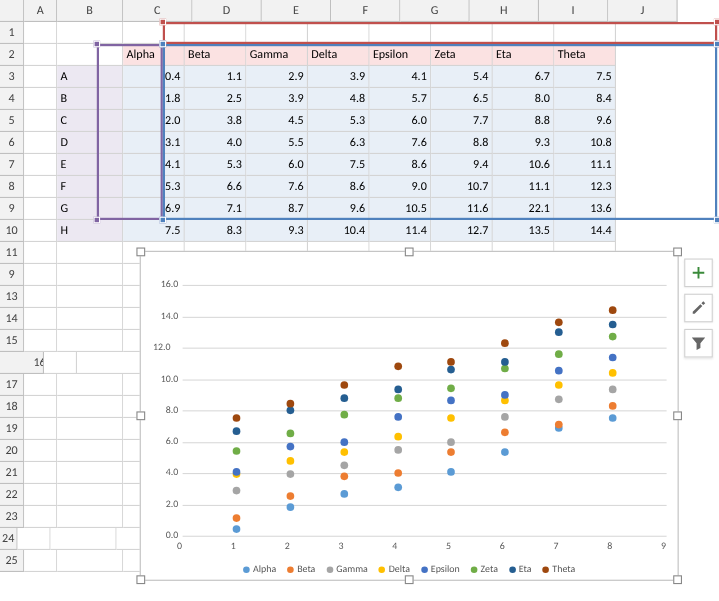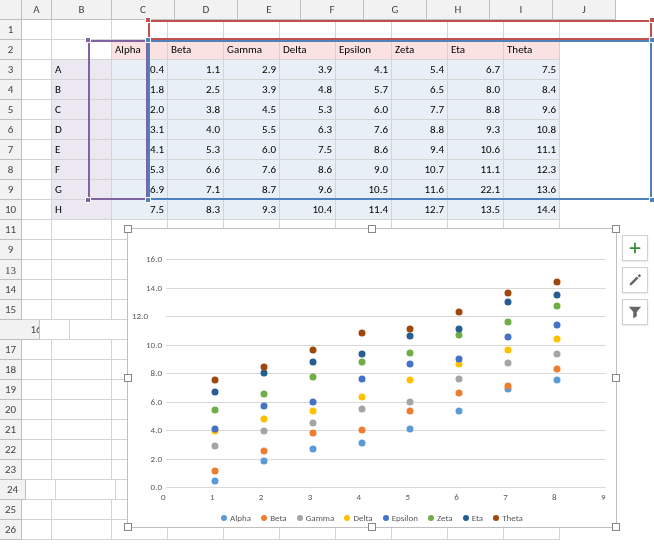--- a/index.html
+++ b/index.html
@@ -252,21 +252,21 @@
         <div class="cell colW"></div>
         <div class="cell colW"></div>
         <div class="cell colW"></div>
         <div class="cell colW"></div>
         <div class="cell colW"></div>
         <div class="cell colW"></div>
         <div class="cell colW"></div>
         <div class="cell colW"></div>
       </div>
       <div class="row">
-        <div class="cell rowhdr" style="width: 22px; font-family: Liberation Serif, serif;">13</div>
+        <div class="cell rowhdr" style="width: 22px;">13</div>
         <div class="cell colA"></div>
         <div class="cell colB txt"></div>
         <div class="cell colW"></div>
         <div class="cell colW"></div>
         <div class="cell colW"></div>
         <div class="cell colW"></div>
         <div class="cell colW"></div>
         <div class="cell colW"></div>
         <div class="cell colW"></div>
         <div class="cell colW"></div>
@@ -395,47 +395,34 @@
         <div class="cell colW"></div>
         <div class="cell colW"></div>
         <div class="cell colW"></div>
         <div class="cell colW"></div>
         <div class="cell colW"></div>
         <div class="cell colW"></div>
         <div class="cell colW"></div>
         <div class="cell colW"></div>
       </div>
       <div class="row">
-        <div class="cell rowhdr" style="width: 26px;">24</div>
+        <div class="cell rowhdr" style="width: 16px;">24</div>
         <div class="cell colA"></div>
         <div class="cell colB txt"></div>
         <div class="cell colW"></div>
         <div class="cell colW"></div>
         <div class="cell colW"></div>
         <div class="cell colW"></div>
         <div class="cell colW"></div>
         <div class="cell colW"></div>
         <div class="cell colW"></div>
         <div class="cell colW"></div>
       </div>
       <div class="row">
         <div class="cell rowhdr" style="width: 22px;">25</div>
-        <div class="cell colA"></div>
-        <div class="cell colB txt"></div>
-        <div class="cell colW"></div>
-        <div class="cell colW"></div>
-        <div class="cell colW"></div>
-        <div class="cell colW"></div>
-        <div class="cell colW"></div>
-        <div class="cell colW"></div>
-        <div class="cell colW"></div>
-        <div class="cell colW"></div>
-      </div>
-      <div class="row">
-        <div class="cell rowhdr" style="width: 22px;">26</div>
         <div class="cell colA"></div>
         <div class="cell colB txt"></div>
         <div class="cell colW"></div>
         <div class="cell colW"></div>
         <div class="cell colW"></div>
         <div class="cell colW"></div>
         <div class="cell colW"></div>
         <div class="cell colW"></div>
         <div class="cell colW"></div>
         <div class="cell colW"></div>
@@ -478,21 +465,21 @@
       <div class="tick-label" style="right: 444px; top: 193.5px; width: 30px; text-align: right;">2.0</div>
       <div class="axis-line" style="left: 0px; width: 440px; height: 1px; top: 171px;"></div>
       <div class="tick-label" style="right: 444px; top: 165px; width: 30px; text-align: right;">4.0</div>
       <div class="axis-line" style="left: 0px; width: 440px; height: 1px; top: 142.5px;"></div>
       <div class="tick-label" style="right: 444px; top: 136.5px; width: 30px; text-align: right;">6.0</div>
       <div class="axis-line" style="left: 0px; width: 440px; height: 1px; top: 114px;"></div>
       <div class="tick-label" style="right: 444px; top: 108px; width: 30px; text-align: right;">8.0</div>
       <div class="axis-line" style="left: 0px; width: 440px; height: 1px; top: 85.5px;"></div>
       <div class="tick-label" style="right: 444px; top: 79.5px; width: 30px; text-align: right;">10.0</div>
       <div class="axis-line" style="left: 0px; width: 440px; height: 1px; top: 57px;"></div>
-      <div class="tick-label" style="right: 444px; top: 51px; width: 30px; text-align: left;">12.0</div>
+      <div class="tick-label" style="right: 444px; top: 51px; width: 30px; text-align: center;">12.0</div>
       <div class="axis-line" style="left: 0px; width: 440px; height: 1px; top: 28.5px;"></div>
       <div class="tick-label" style="right: 444px; top: 22.5px; width: 30px; text-align: right;">14.0</div>
       <div class="axis-line" style="left: 0px; width: 440px; height: 1px; top: 0px;"></div>
       <div class="tick-label" style="right: 444px; top: -6px; width: 30px; text-align: right;">16.0</div>
       <div class="tick-label" style="left: -5px; top: 232px;">0</div>
       <div class="tick-label" style="left: 43.8889px; top: 232px;">1</div>
       <div class="tick-label" style="left: 92.7778px; top: 232px;">2</div>
       <div class="tick-label" style="left: 141.667px; top: 232px;">3</div>
       <div class="tick-label" style="left: 190.556px; top: 232px;">4</div>
       <div class="tick-label" style="left: 239.444px; top: 232px;">5</div>

